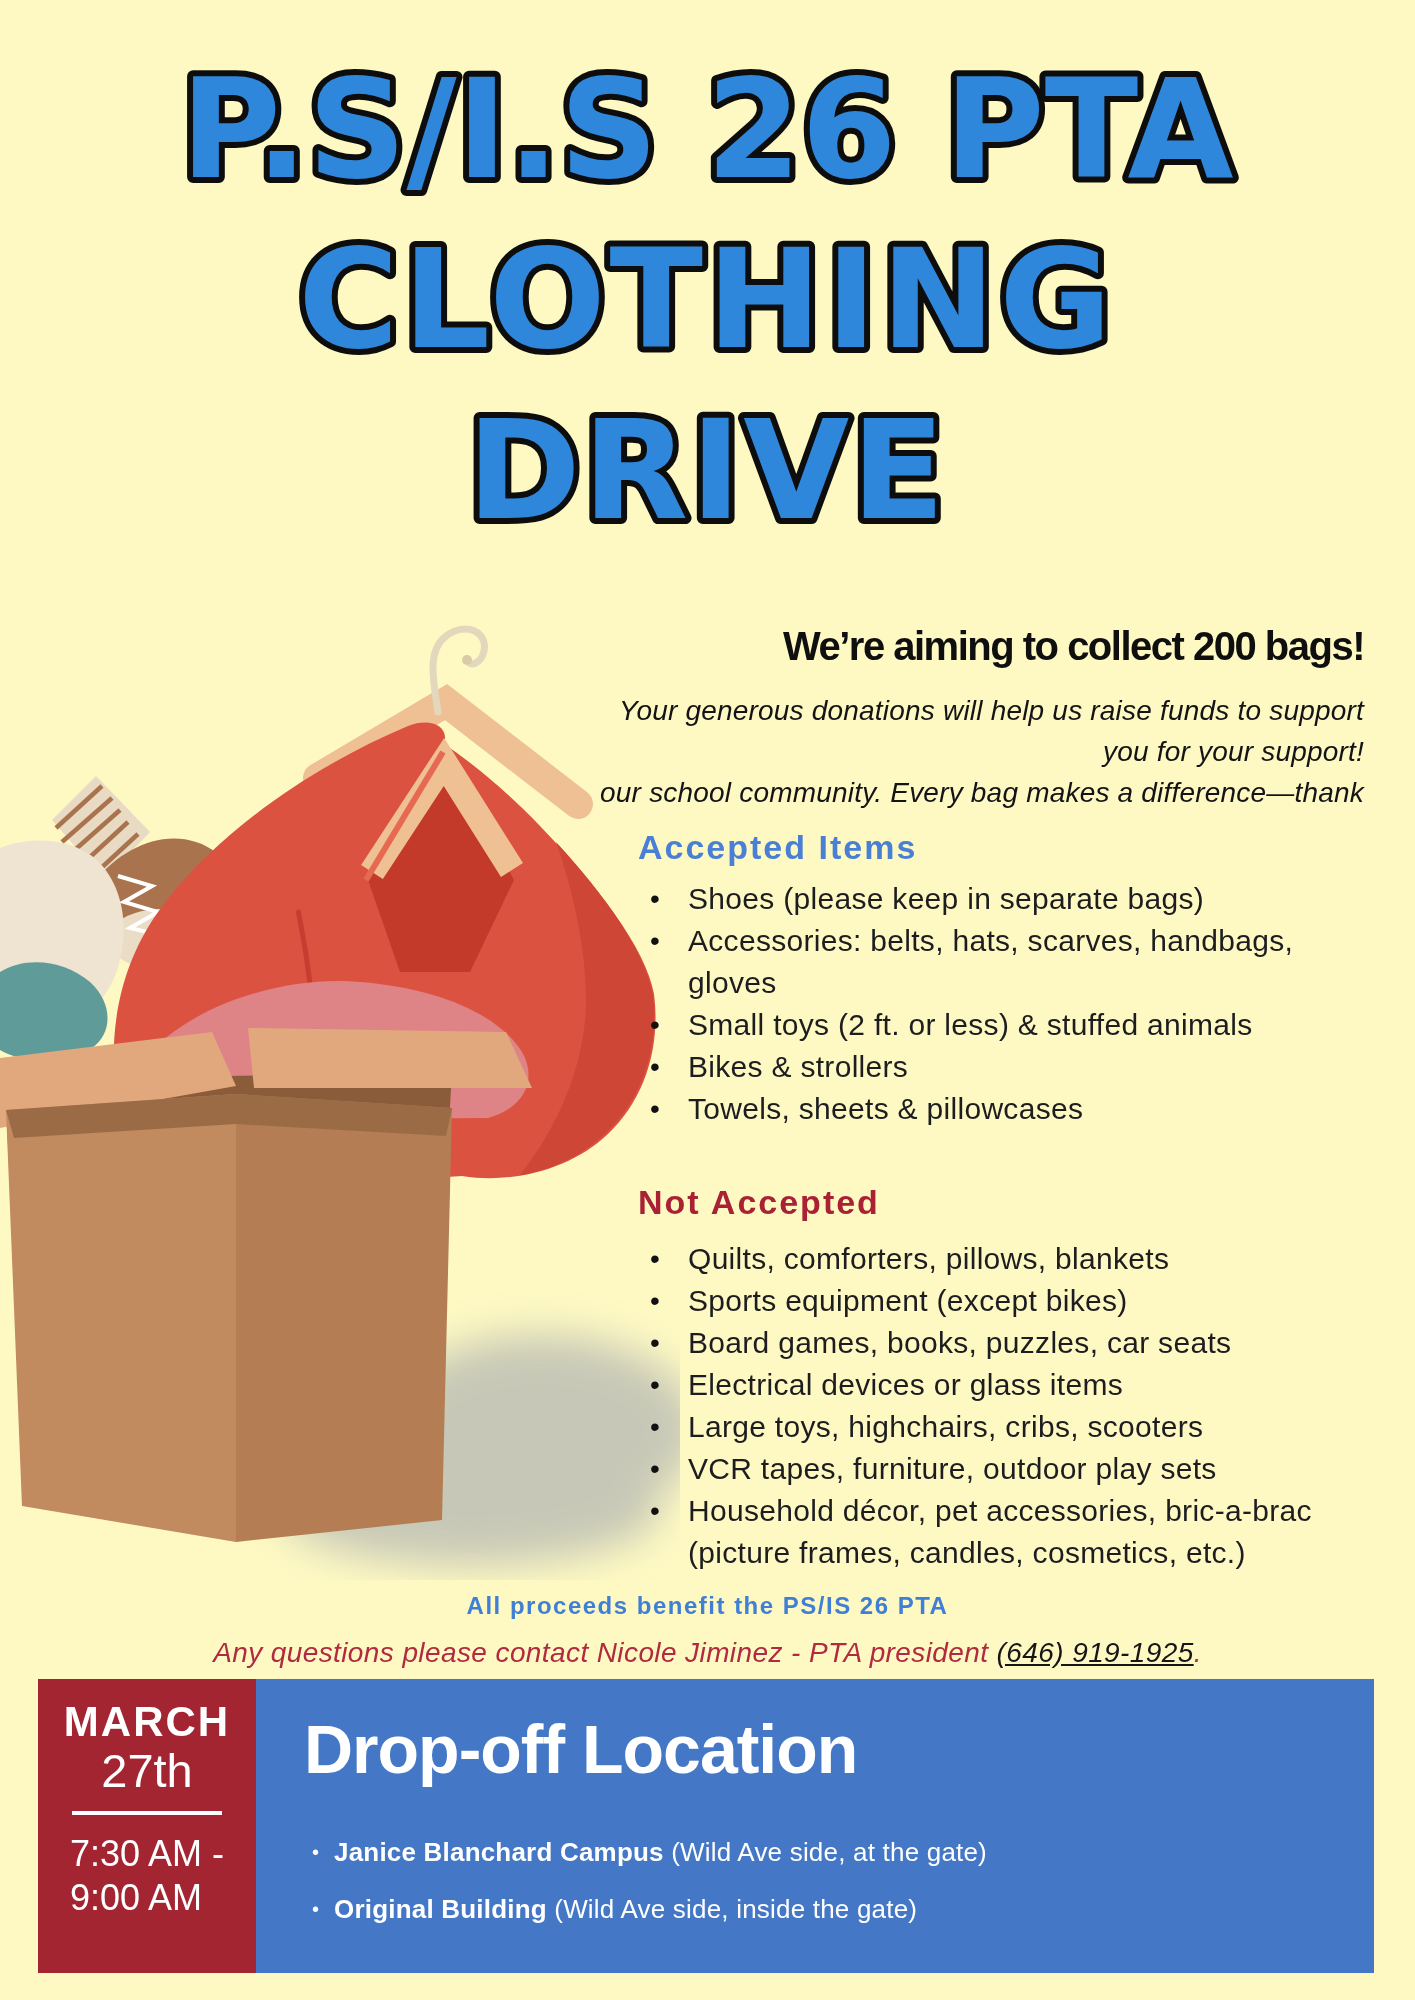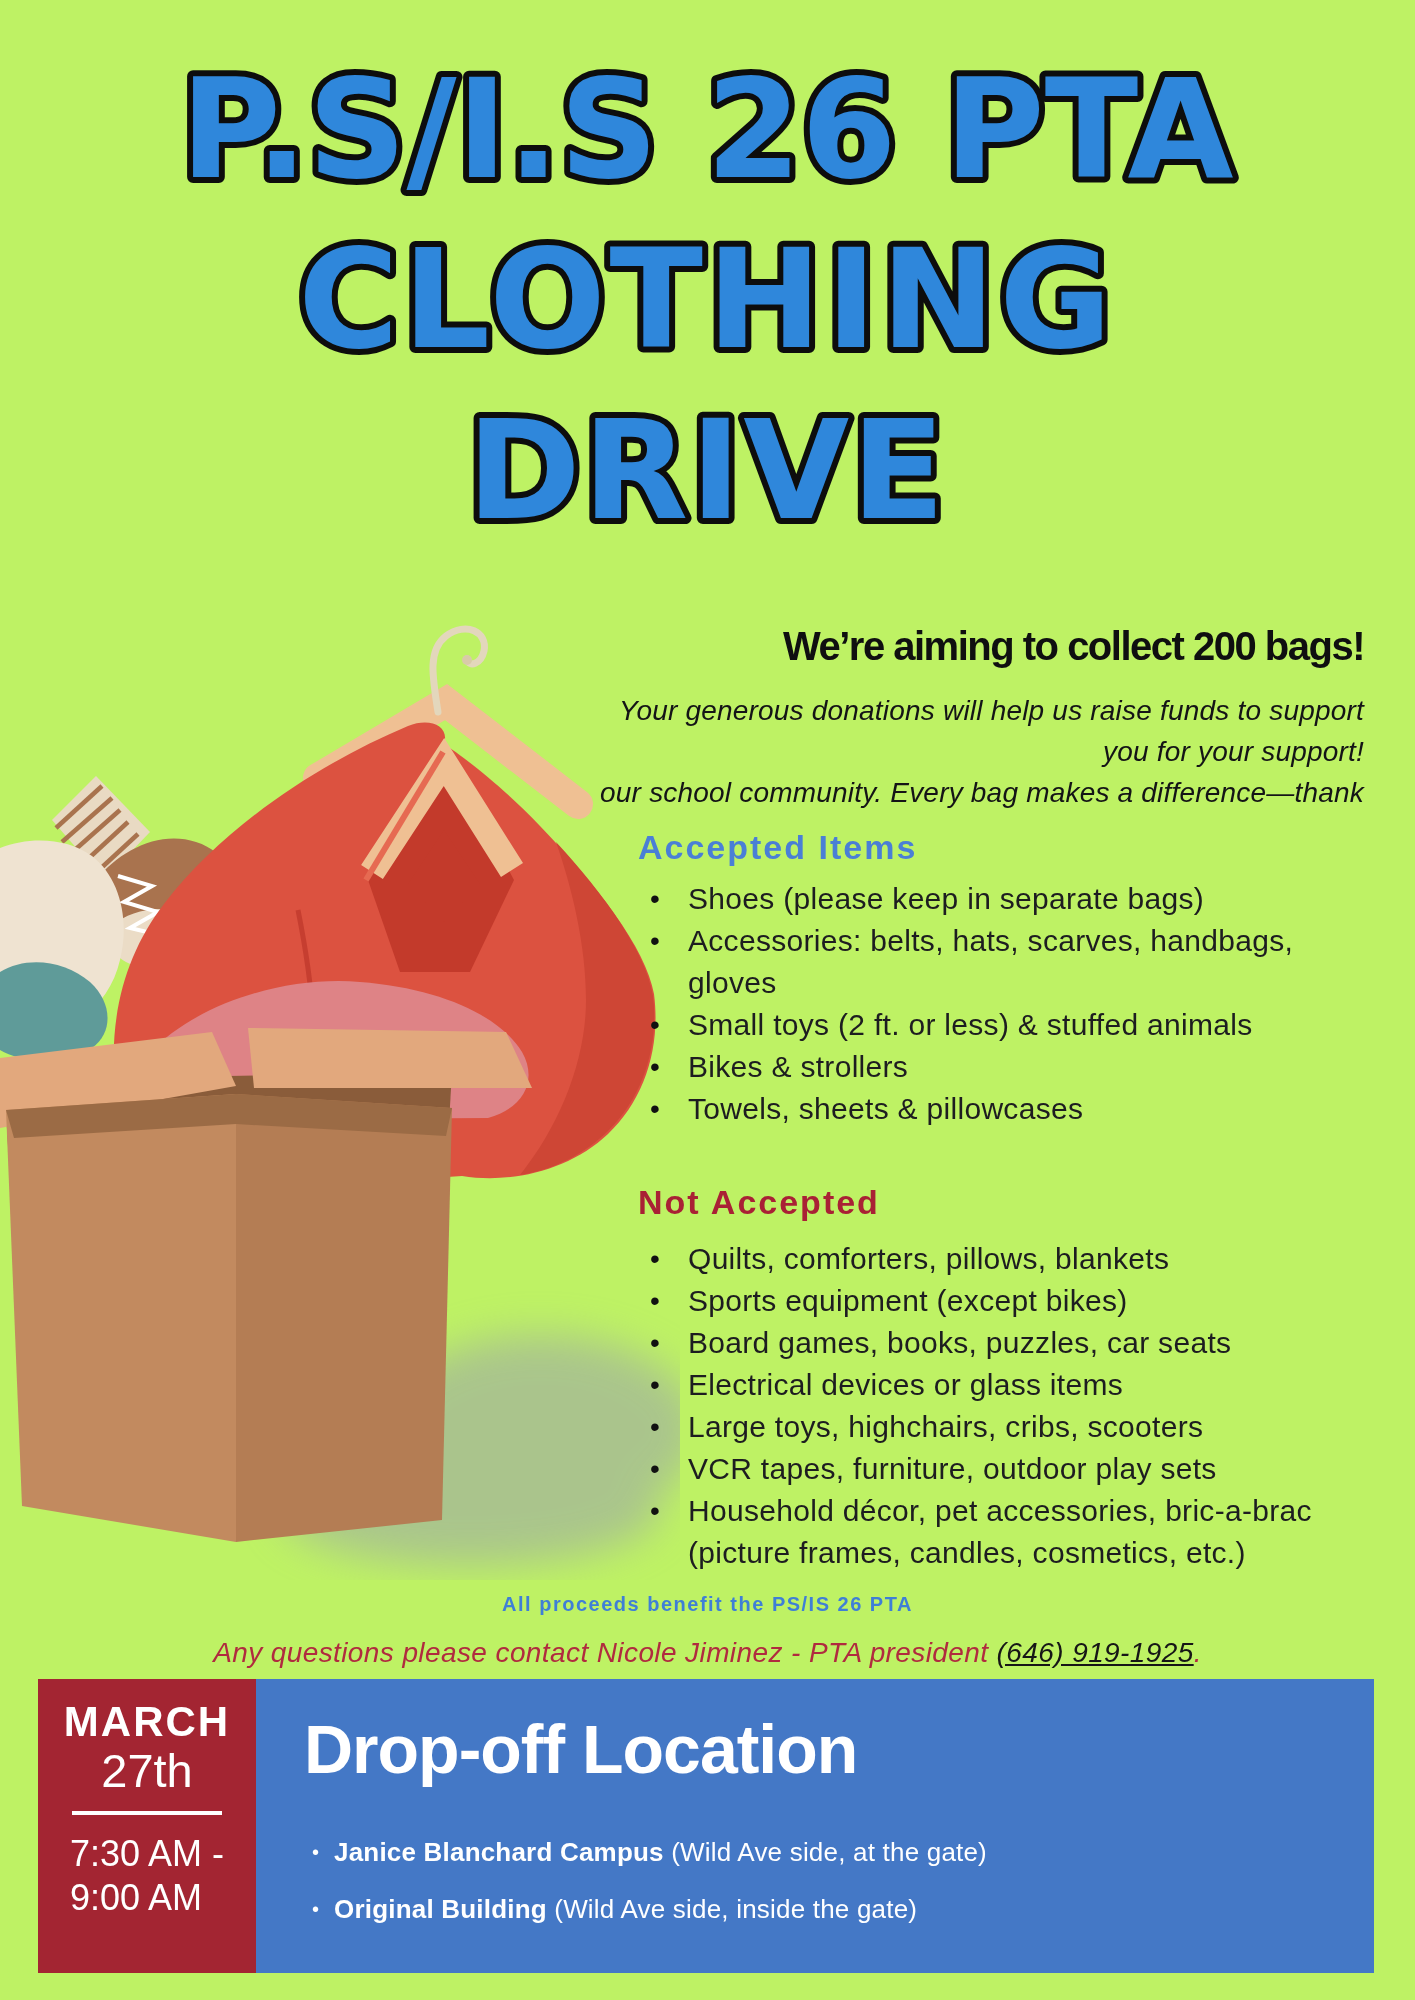--- a/index.html
+++ b/index.html
@@ -1,18 +1,18 @@
 <!DOCTYPE html>
 <html><head>
 <meta charset="utf-8">
 <style>
   html,body{margin:0;padding:0;background:#e8e8e8;}
   .page{
     position:relative;width:1415px;height:2000px;margin:0 auto;
-    background:#bef264;overflow:hidden;
+    background:#fef9c3;overflow:hidden;
     font-family:"Liberation Sans","DejaVu Sans",sans-serif;
     color:#1c1c1e;
   }
   
   .title-art{position:absolute;left:0;top:0;}
   .title-art text{
     font-family:"DejaVu Sans","Liberation Sans",sans-serif;
     font-weight:bold;
     paint-order:stroke;
     stroke:#0d0d0d;
@@ -46,21 +46,21 @@
     position:relative;padding-left:42px;
     font-size:30px;line-height:42px;letter-spacing:.3px;color:#1d1d20;
   }
   ul.flyer-list li::before{
     content:"\2022";position:absolute;left:4px;top:0;
     font-size:28px;color:#111;
   }
   
   .proceeds-note{
     position:absolute;left:0;top:1594px;width:100%;
-    text-align:center;font-size:20px;font-weight:bold;
+    text-align:center;font-size:24px;font-weight:bold;
     letter-spacing:1.5px;line-height:1;
   }
   .contact-note{
     position:absolute;left:0;top:1636px;width:100%;
     text-align:center;font-size:28px;font-style:italic;
     letter-spacing:.4px;line-height:1.2;
   }
   .contact-phone{color:#161616;text-decoration:underline;cursor:pointer;}
   
   .banner{position:absolute;left:0;top:1679px;width:1402px;height:294px;}

